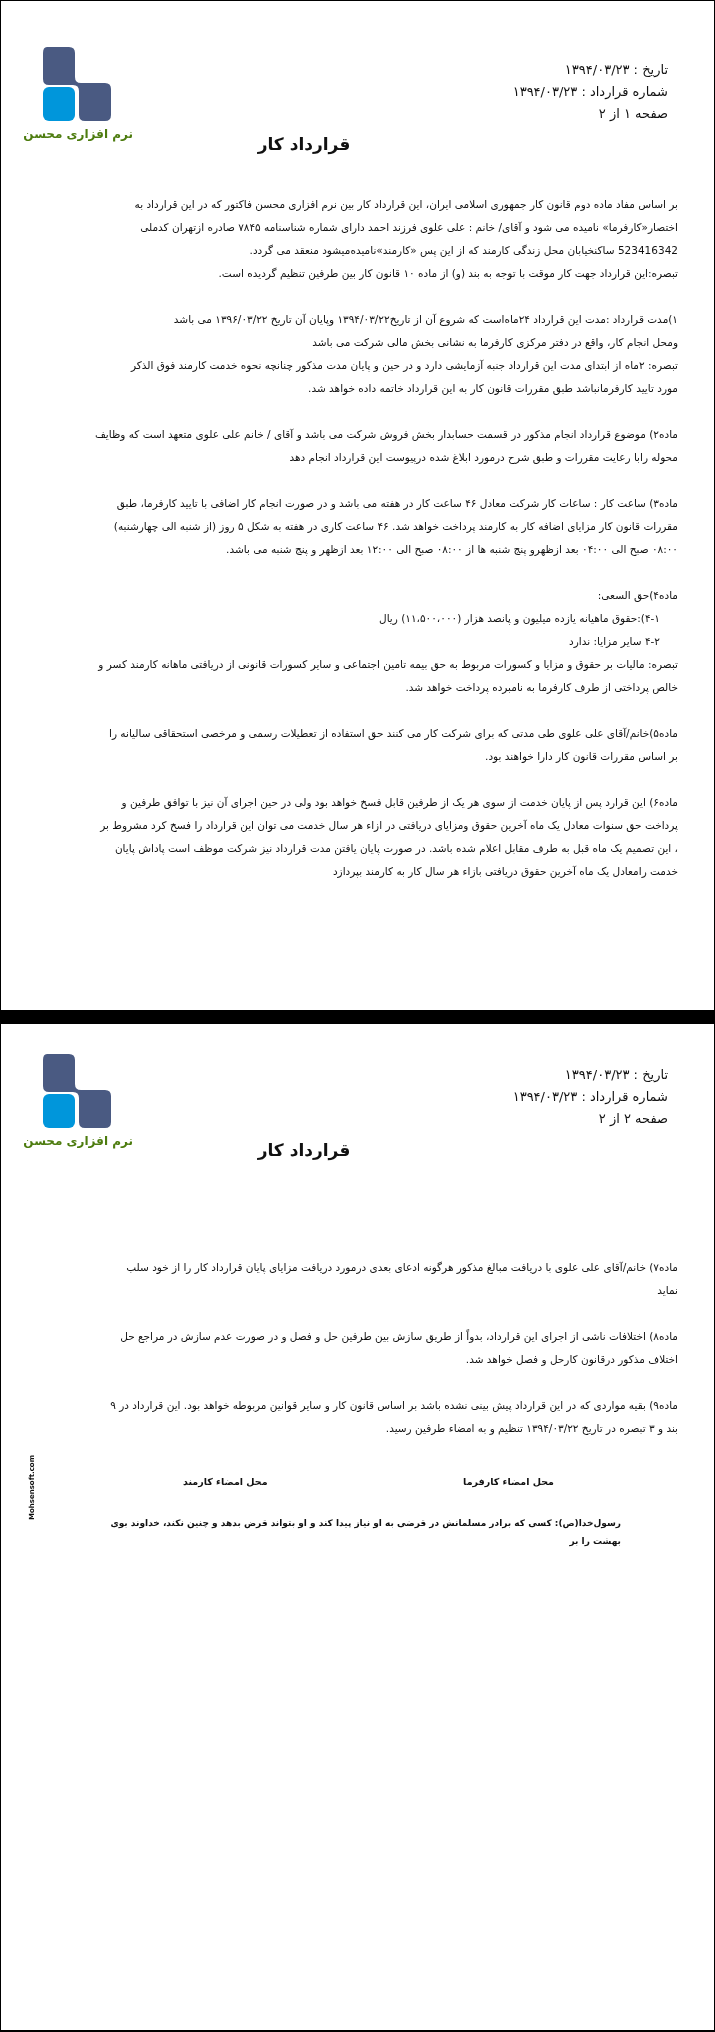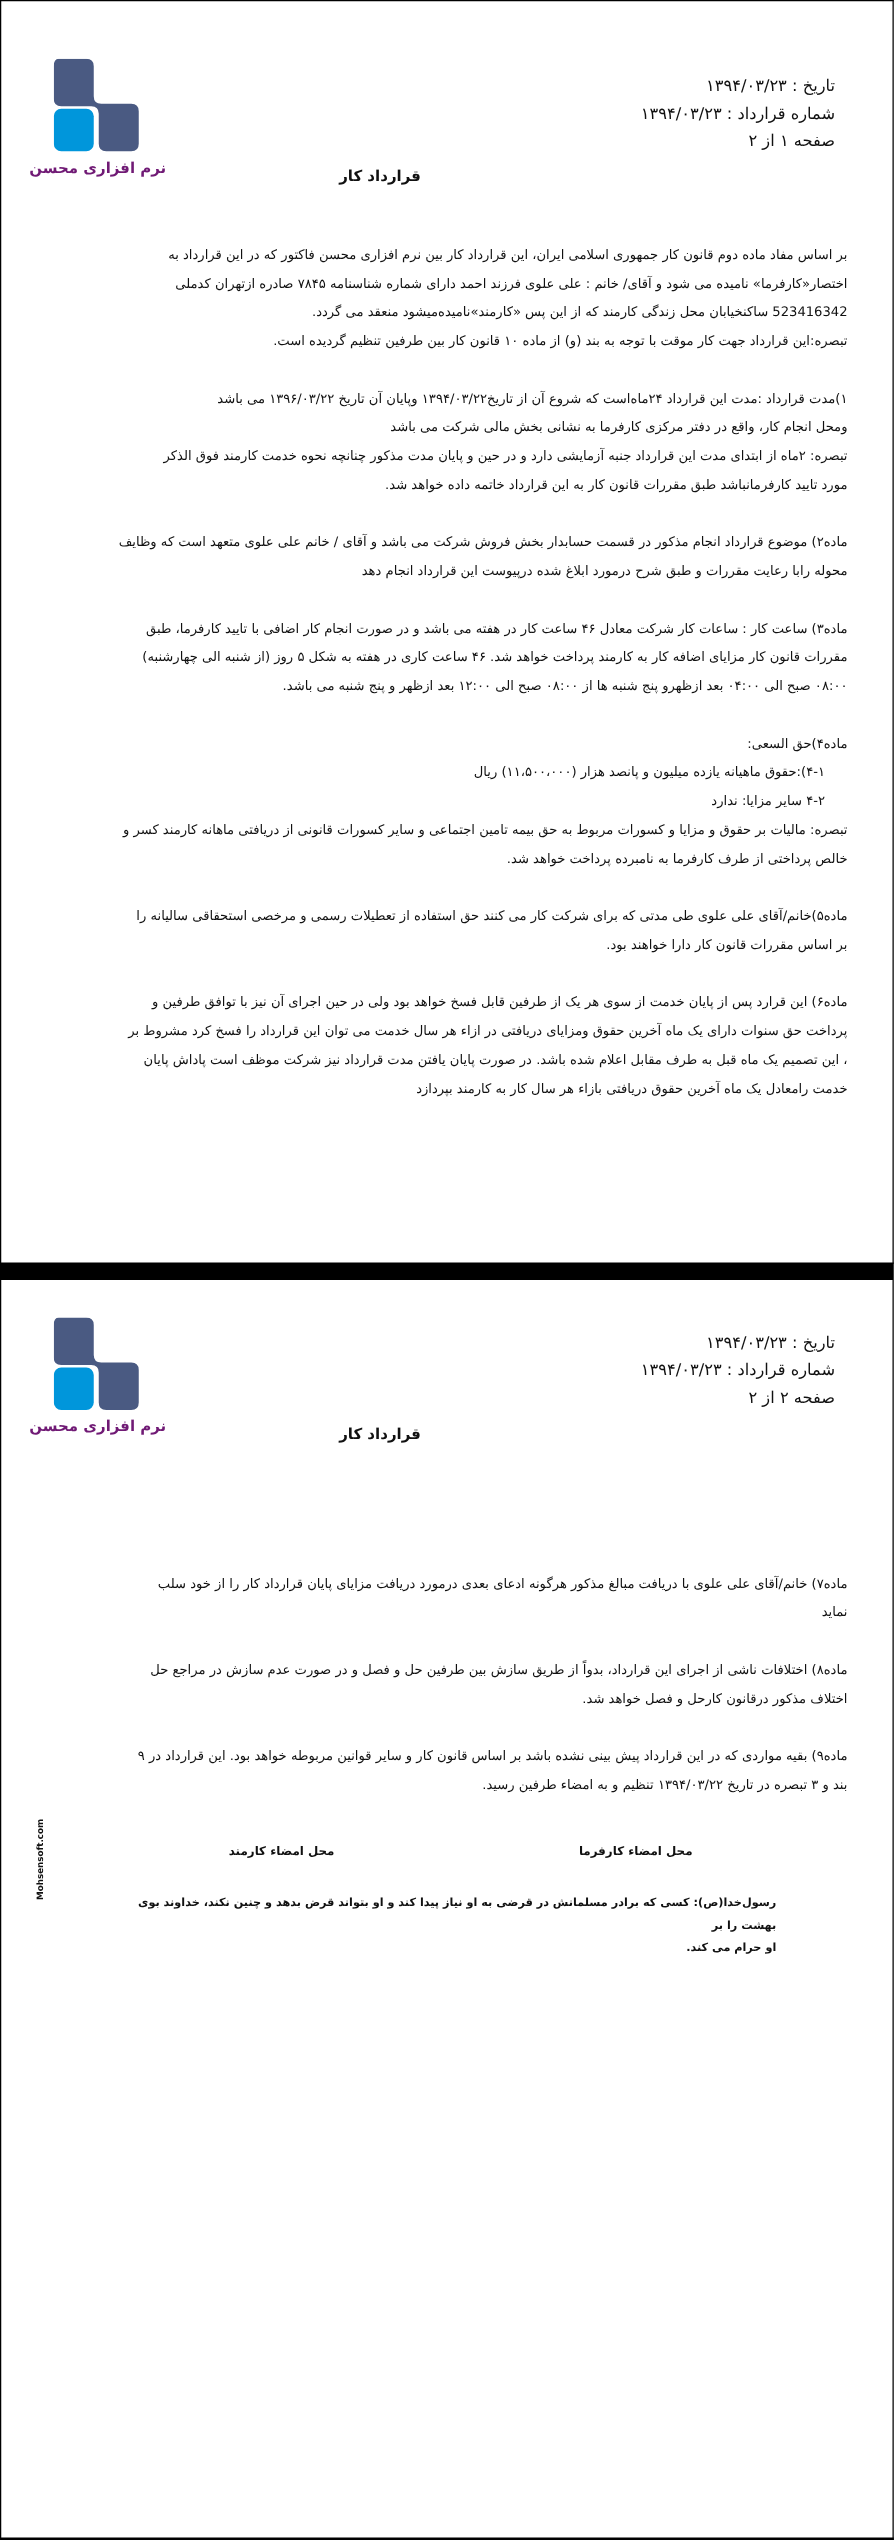--- a/index.html
+++ b/index.html
@@ -34,39 +34,39 @@
       height: 98px;
     }
     .logo svg { display: block; }
     .logo-text {
       position: absolute;
       left: 0; top: 80px;
       width: 90px;
       text-align: center;
       font-size: 12px;
       font-weight: bold;
-      color: #701a75;
+      color: #4d7c0f;
       direction: rtl;
       white-space: nowrap;
       letter-spacing: -0.5px;
     }
     .meta {
       position: absolute;
       right: 46px;
       direction: rtl;
       text-align: right;
       font-size: 13px;
       line-height: 22px;
       color: #111;
     }
     .doc-title {
       position: absolute;
       left: 0; width: 606px;
       text-align: center;
-      font-size: 12px;
+      font-size: 17px;
       font-weight: bold;
       direction: rtl;
     }
     .body-text {
       position: absolute;
       left: 44px;
       width: 633px;
       direction: rtl;
       text-align: justify;
       font-size: 10.5px;
@@ -161,21 +161,21 @@
       <div>خالص پرداختی از طرف کارفرما به نامبرده پرداخت خواهد شد.</div>
     </div>
     <div class="para-gap"></div>
     <div class="para">
       <div>ماده۵)خانم/آقای علی علوی طی مدتی که برای شرکت کار می کنند حق استفاده از تعطیلات رسمی و مرخصی استحقاقی سالیانه را</div>
       <div>بر اساس مقررات قانون کار دارا خواهند بود.</div>
     </div>
     <div class="para-gap"></div>
     <div class="para">
       <div>ماده۶)  این قرارد پس از پایان خدمت از سوی هر یک از طرفین قابل فسخ خواهد بود ولی در حین اجرای آن نیز با توافق طرفین و</div>
-      <div>پرداخت حق سنوات دارای یک ماه آخرین حقوق ومزایای دریافتی در ازاء هر سال خدمت می توان این قرارداد را فسخ کرد مشروط بر</div>
+      <div>پرداخت حق سنوات معادل یک ماه آخرین حقوق ومزایای دریافتی در ازاء هر سال خدمت می توان این قرارداد را فسخ کرد مشروط بر</div>
       <div>، این تصمیم یک ماه قبل به طرف مقابل اعلام شده باشد. در صورت پایان یافتن مدت قرارداد نیز شرکت موظف است پاداش پایان</div>
       <div>خدمت رامعادل یک ماه آخرین حقوق دریافتی بازاء هر سال کار به کارمند بپردازد</div>
     </div>
   </div>
 </div>
 
 <div class="separator"></div>
 
 <div class="page" id="page2">
 
@@ -212,17 +212,16 @@
     </div>
   </div>
 
   <div class="sign-row" style="top:452px;">
     <span class="sign-employer">محل امضاء کارفرما</span>
     <span class="sign-employee">محل امضاء کارمند</span>
   </div>
 
   <div class="hadith" style="top:490px;">
     <div>رسول‌خدا(ص): کسی که برادر مسلمانش در قرضی به او نیاز پیدا کند و او بتواند قرض بدهد و چنین نکند، خداوند بوی بهشت را بر</div>
-    <div>او حرام می کند.</div>
   </div>
 </div>
 
 <div class="watermark">Mohsensoft.com</div>
 
 </body></html>

